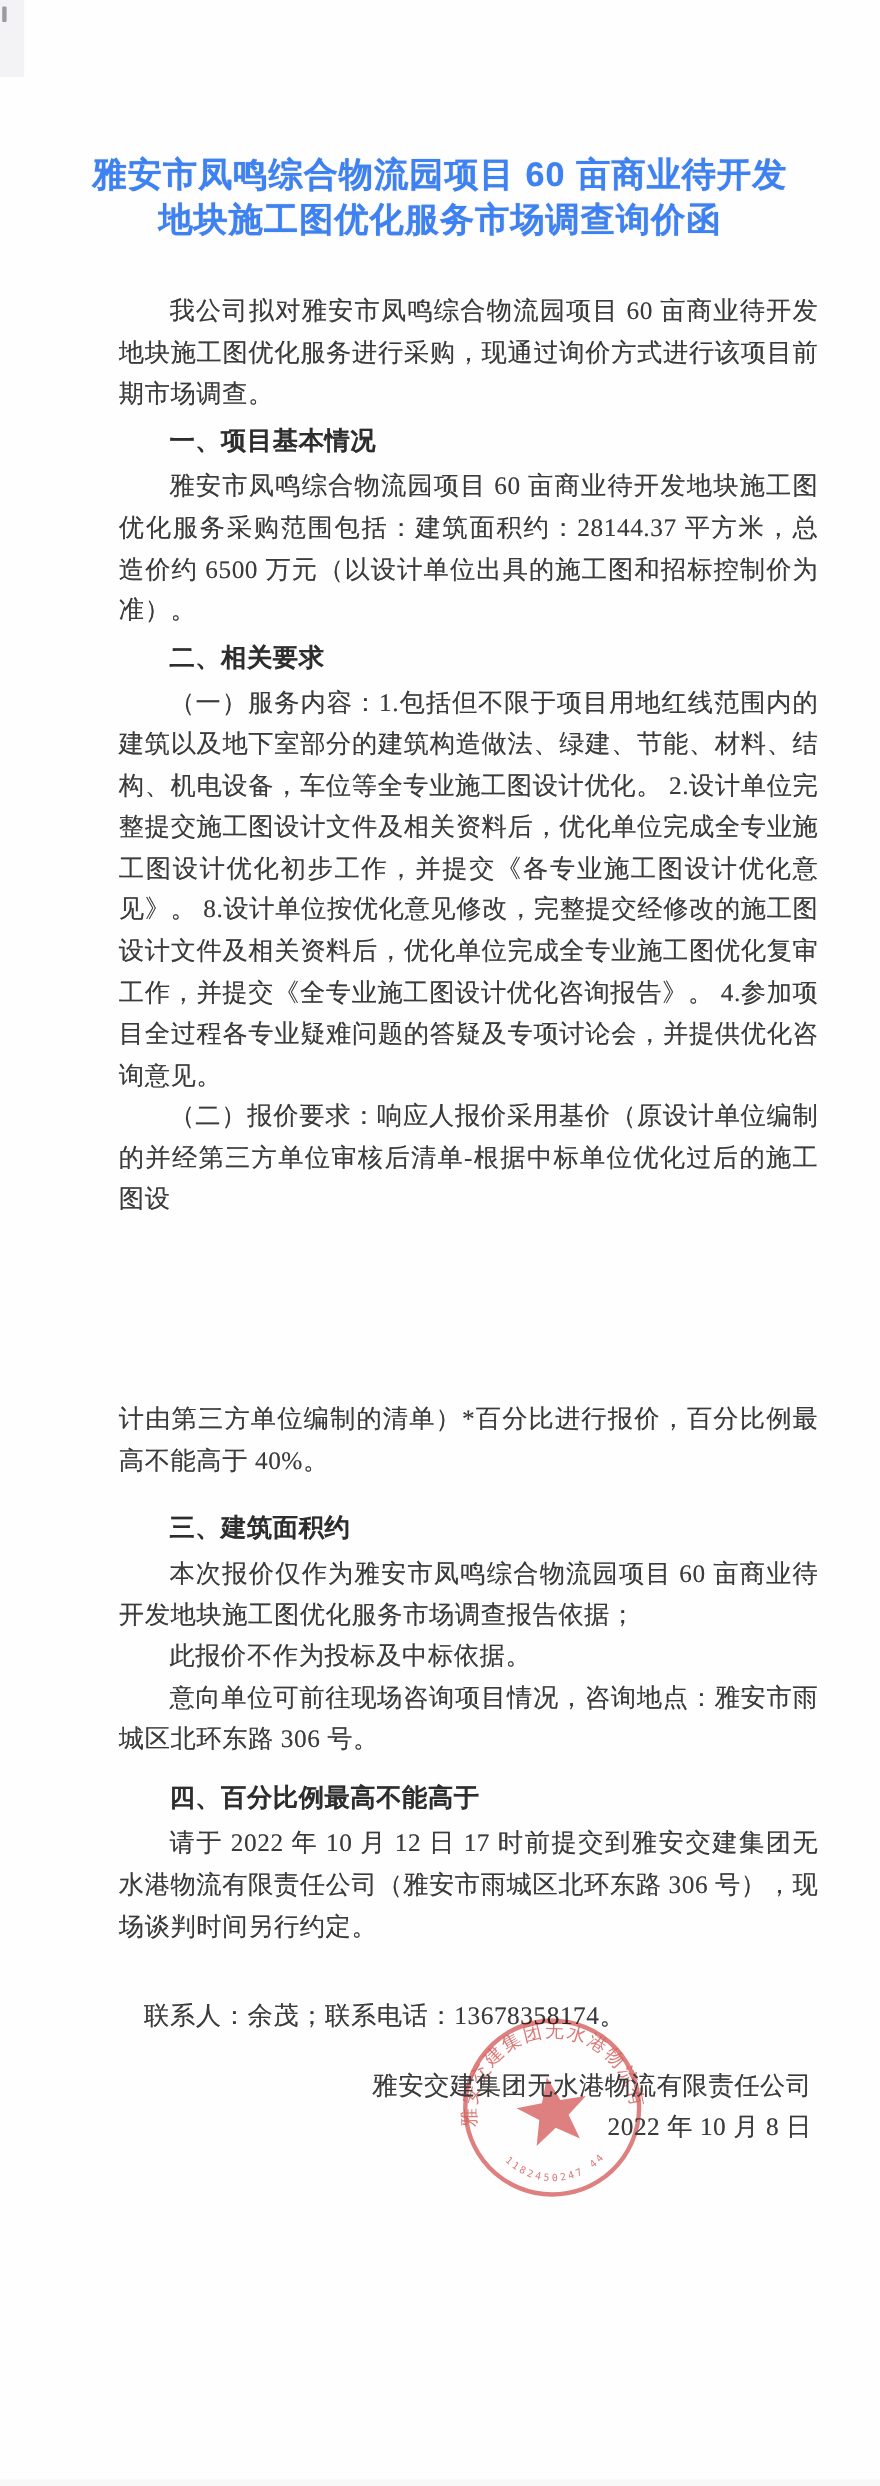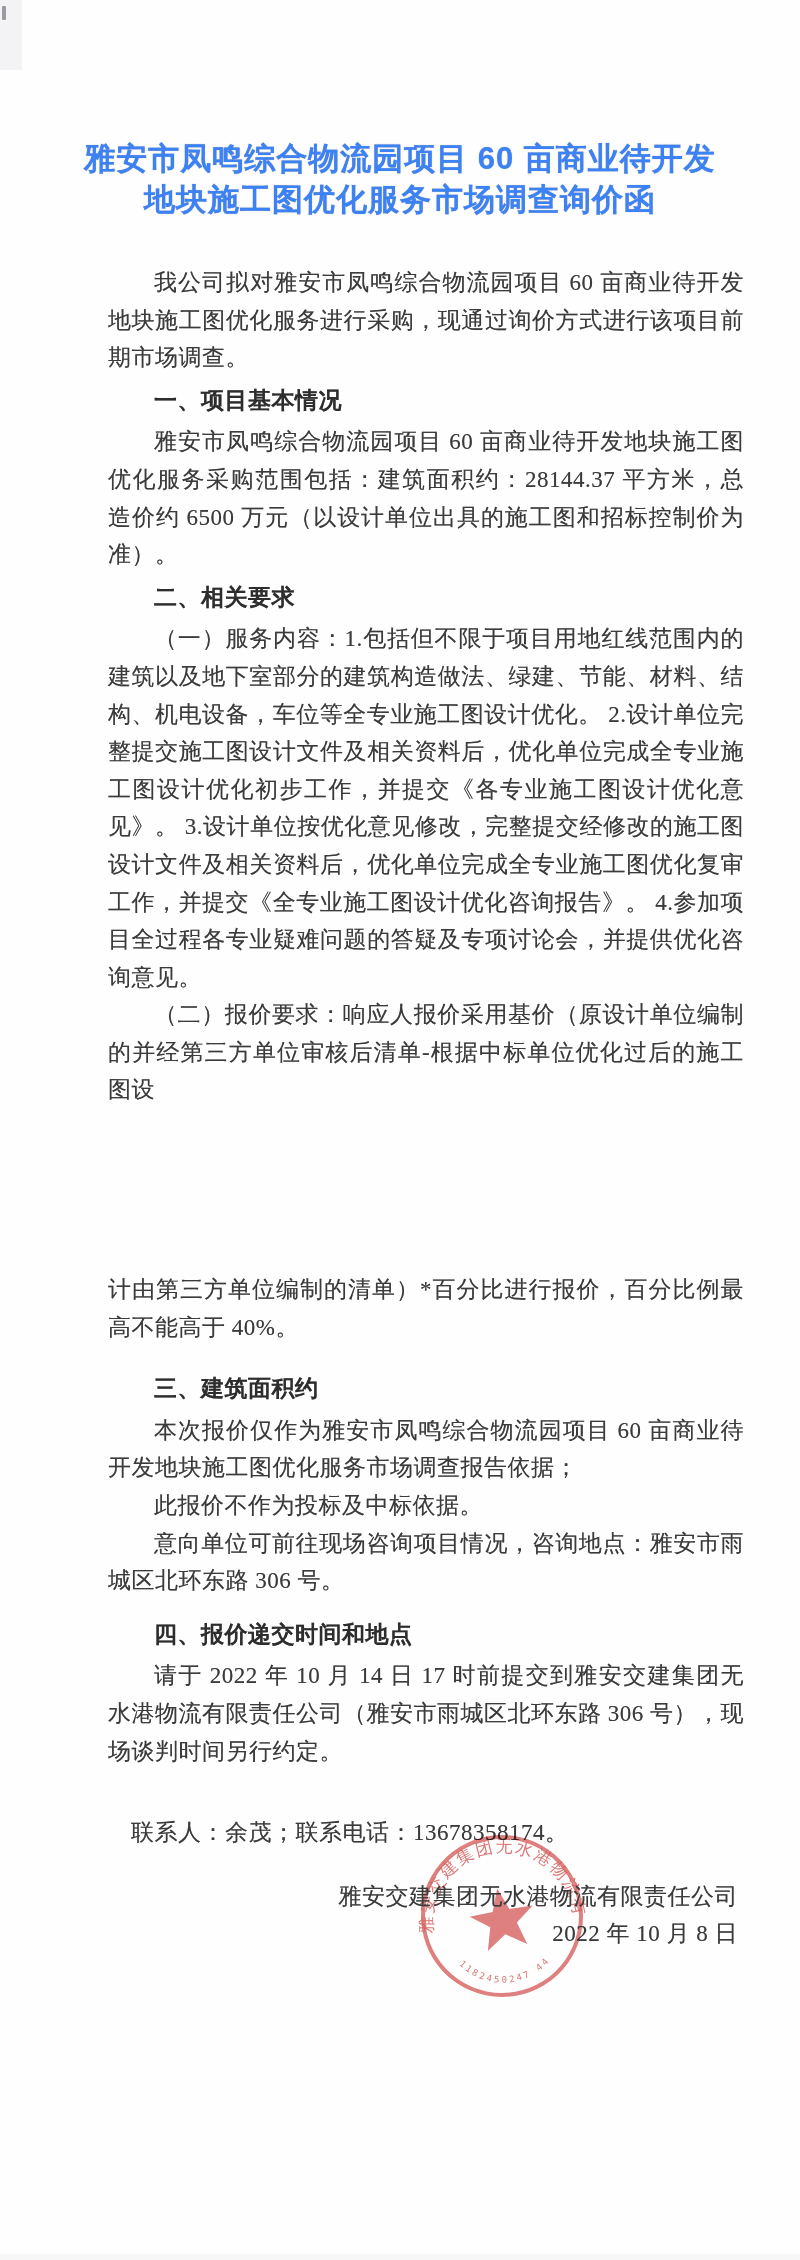--- a/index.html
+++ b/index.html
@@ -94,32 +94,32 @@
   <div class="doc-title">
     <div>雅安市凤鸣综合物流园项目 60 亩商业待开发</div>
     <div>地块施工图优化服务市场调查询价函</div>
   </div>
 
   <div class="flow flow-p1">
     <p class="para">我公司拟对雅安市凤鸣综合物流园项目 60 亩商业待开发地块施工图优化服务进行采购，现通过询价方式进行该项目前期市场调查。</p>
     <p class="heading">一、项目基本情况</p>
     <p class="para">雅安市凤鸣综合物流园项目 60 亩商业待开发地块施工图优化服务采购范围包括：建筑面积约：28144.37 平方米，总造价约 6500 万元（以设计单位出具的施工图和招标控制价为准）。</p>
     <p class="heading">二、相关要求</p>
-    <p class="para">（一）服务内容：1.包括但不限于项目用地红线范围内的建筑以及地下室部分的建筑构造做法、绿建、节能、材料、结构、机电设备，车位等全专业施工图设计优化。 2.设计单位完整提交施工图设计文件及相关资料后，优化单位完成全专业施工图设计优化初步工作，并提交《各专业施工图设计优化意见》。 3.设计单位按优化意见修改，完整提交经修改的施工图设计文件及相关资料后，优化单位完成全专业施工图优化复审工作，并提交《全专业施工图设计优化咨询报告》。 4.参加项目全过程各专业疑难问题的答疑及专项讨论会，并提供优化咨询意见。</p>
+    <p class="para">（一）服务内容：1.包括但不限于项目用地红线范围内的建筑以及地下室部分的建筑构造做法、绿建、节能、材料、结构、机电设备，车位等全专业施工图设计优化。 2.设计单位完整提交施工图设计文件及相关资料后，优化单位完成全专业施工图设计优化初步工作，并提交《各专业施工图设计优化意见》。 8.设计单位按优化意见修改，完整提交经修改的施工图设计文件及相关资料后，优化单位完成全专业施工图优化复审工作，并提交《全专业施工图设计优化咨询报告》。 4.参加项目全过程各专业疑难问题的答疑及专项讨论会，并提供优化咨询意见。</p>
     <p class="para">（二）报价要求：响应人报价采用基价（原设计单位编制的并经第三方单位审核后清单-根据中标单位优化过后的施工图设</p>
   </div>
 
   <div class="flow flow-p2">
     <p class="para-cont">计由第三方单位编制的清单）*百分比进行报价，百分比例最高不能高于 40%。</p>
     <p class="heading mt-head">三、建筑面积约</p>
     <p class="para">本次报价仅作为雅安市凤鸣综合物流园项目 60 亩商业待开发地块施工图优化服务市场调查报告依据；</p>
     <p class="para">此报价不作为投标及中标依据。</p>
     <p class="para">意向单位可前往现场咨询项目情况，咨询地点：雅安市雨城区北环东路 306 号。</p>
-    <p class="heading mt-head2">四、报价递交时间和地点</p>
-    <p class="para">请于 2022 年 10 月 14 日 17 时前提交到雅安交建集团无水港物流有限责任公司（雅安市雨城区北环东路 306 号），现场谈判时间另行约定。</p>
+    <p class="heading mt-head2">四、百分比例最高不能高于</p>
+    <p class="para">请于 2022 年 10 月 12 日 17 时前提交到雅安交建集团无水港物流有限责任公司（雅安市雨城区北环东路 306 号），现场谈判时间另行约定。</p>
     <p class="para-contact mt-contact">联系人：余茂；联系电话：13678358174。</p>
   </div>
 
   <div class="seal">
     <svg width="170" height="170" viewBox="0 0 170 170">
       <defs>
         <path id="sealTopArc" d="M 14,92 A 71,71 0 1 1 156,92" fill="none"></path>
         <path id="sealBottomArc" d="M 32,122 A 62,62 0 0 0 138,122" fill="none"></path>
       </defs>
       <circle cx="85" cy="85" r="79" fill="none" stroke="#cf4b48" stroke-width="4" opacity="0.8"></circle>

